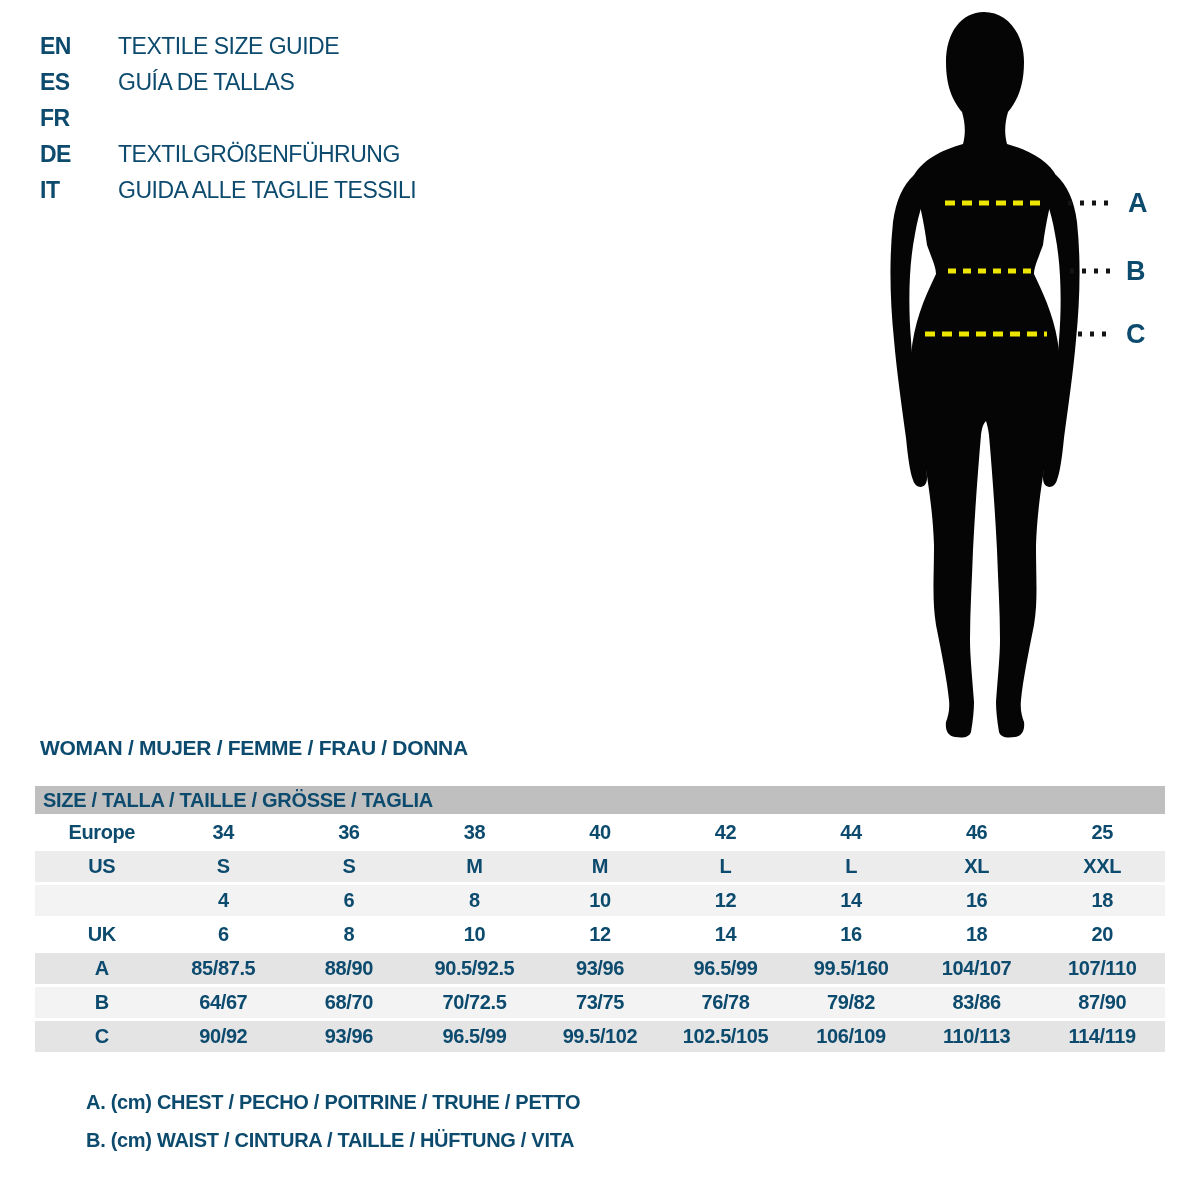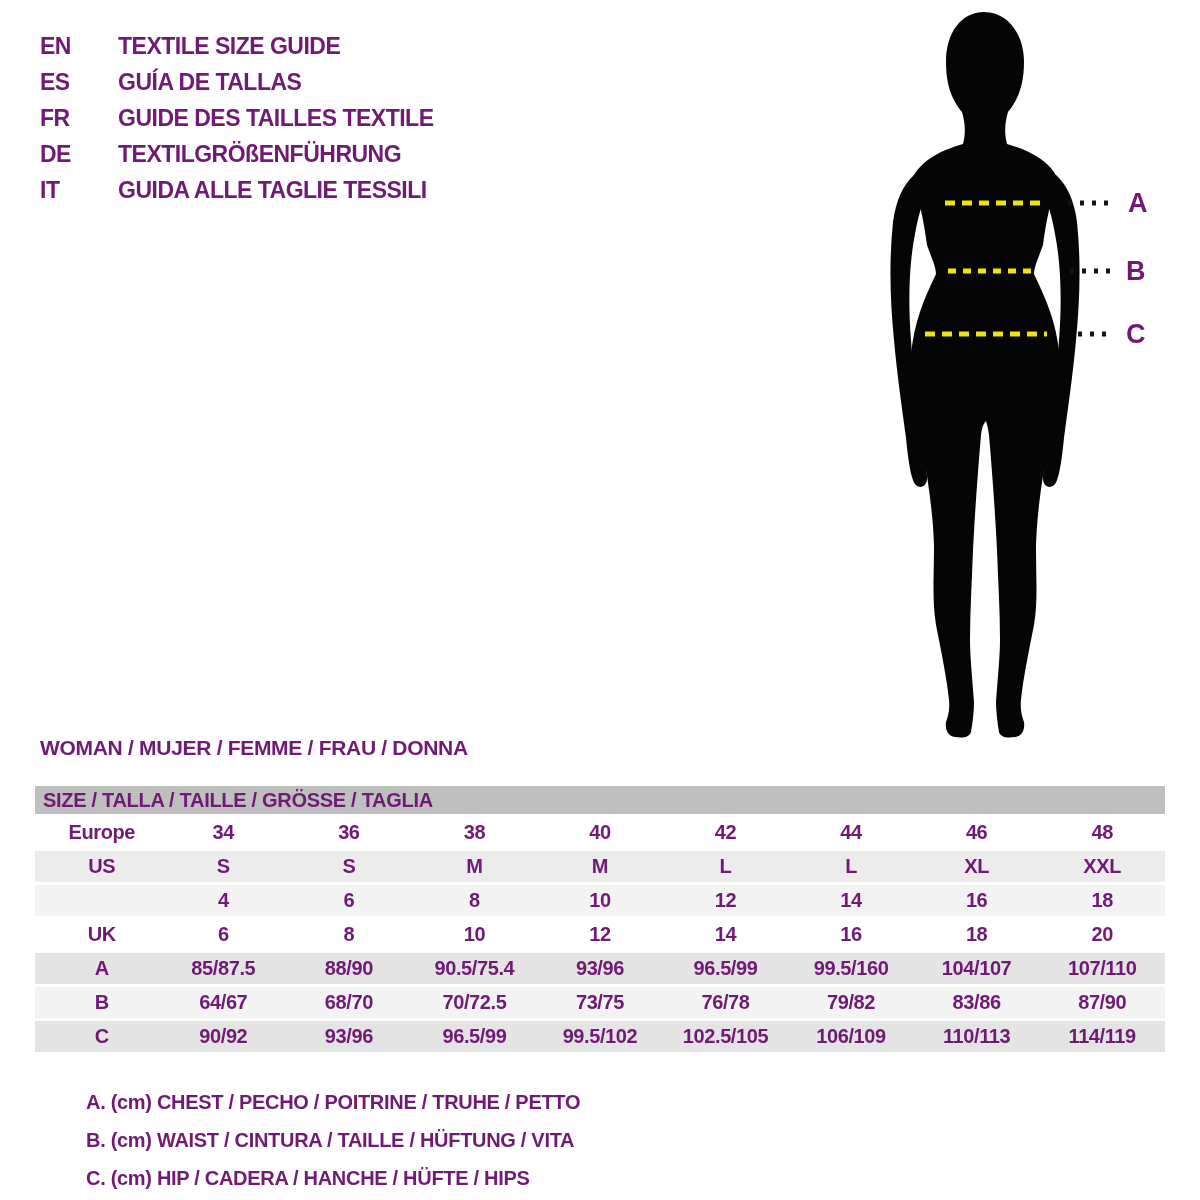--- a/index.html
+++ b/index.html
@@ -1,25 +1,25 @@
 <!DOCTYPE html>
 <html><head>
 <meta charset="utf-8">
 <style>
   html,body { margin:0; padding:0; background:#ffffff; }
   .canvas {
     position:relative; width:1200px; height:1200px; background:#ffffff;
-    font-family:"Liberation Sans", sans-serif; color:#701a75; overflow:hidden;
+    font-family:"Liberation Sans", sans-serif; color:#0c4a6e; overflow:hidden;
   }
 
   
   .lang-list { position:absolute; left:40px; top:28px; }
   .lang-row { display:flex; height:36px; align-items:center; }
   .lang-code  { width:78px; font-weight:bold; font-size:23px; letter-spacing:-0.5px; }
-  .lang-title { font-weight:bold; font-size:23px; letter-spacing:-0.5px; white-space:nowrap; }
+  .lang-title { font-weight:normal; font-size:23px; letter-spacing:-0.5px; white-space:nowrap; }
 
   
   .figure-svg { position:absolute; left:850px; top:0; width:300px; height:760px; }
   .marker-label {
     position:absolute; font-weight:bold; font-size:27px; width:30px; text-align:left;
   }
   .marker-a { left:1128px; top:188px; }
   .marker-b { left:1126px; top:256px; }
   .marker-c { left:1126px; top:319px; }
 
@@ -62,21 +62,20 @@
       <div class="lang-row">
         <span class="lang-code">EN</span>
         <span class="lang-title">TEXTILE SIZE GUIDE</span>
       </div>
       <div class="lang-row">
         <span class="lang-code">ES</span>
         <span class="lang-title">GUÍA DE TALLAS</span>
       </div>
       <div class="lang-row">
         <span class="lang-code">FR</span>
-        <span class="lang-title">GUIDE DES TAILLES TEXTILE</span>
       </div>
       <div class="lang-row">
         <span class="lang-code">DE</span>
         <span class="lang-title">TEXTILGRÖßENFÜHRUNG</span>
       </div>
       <div class="lang-row">
         <span class="lang-code">IT</span>
         <span class="lang-title">GUIDA ALLE TAGLIE TESSILI</span>
       </div>
     </div>
@@ -174,21 +173,21 @@
     <tbody id="size-table-body">
         <tr style="background: rgb(255, 255, 255);">
           <td class="row-label">Europe</td>
           <td>34</td>
           <td>36</td>
           <td>38</td>
           <td>40</td>
           <td>42</td>
           <td>44</td>
           <td>46</td>
-          <td>48</td>
+          <td>25</td>
         </tr>
         <tr style="background: rgb(236, 236, 236); margin-left: 28px;">
           <td class="row-label">US</td>
           <td>S</td>
           <td>S</td>
           <td>M</td>
           <td>M</td>
           <td>L</td>
           <td>L</td>
           <td>XL</td>
@@ -213,21 +212,21 @@
           <td>12</td>
           <td>14</td>
           <td>16</td>
           <td>18</td>
           <td>20</td>
         </tr>
         <tr style="background: rgb(228, 228, 228);">
           <td class="row-label">A</td>
           <td>85/87.5</td>
           <td>88/90</td>
-          <td>90.5/75.4</td>
+          <td>90.5/92.5</td>
           <td>93/96</td>
           <td>96.5/99</td>
           <td>99.5/160</td>
           <td>104/107</td>
           <td>107/110</td>
         </tr>
         <tr style="background: rgb(243, 243, 243);">
           <td class="row-label">B</td>
           <td>64/67</td>
           <td>68/70</td>
@@ -248,16 +247,15 @@
           <td>106/109</td>
           <td>110/113</td>
           <td>114/119</td>
         </tr>
       </tbody>
   </table>
 
   <div class="legend">
       <div class="legend-line">A. (cm) CHEST / PECHO / POITRINE / TRUHE / PETTO</div>
       <div class="legend-line">B. (cm) WAIST / CINTURA / TAILLE / HÜFTUNG / VITA</div>
-      <div class="legend-line">C. (cm) HIP / CADERA / HANCHE / HÜFTE / HIPS</div>
     </div>
 
 </div>
 
 </body></html>

